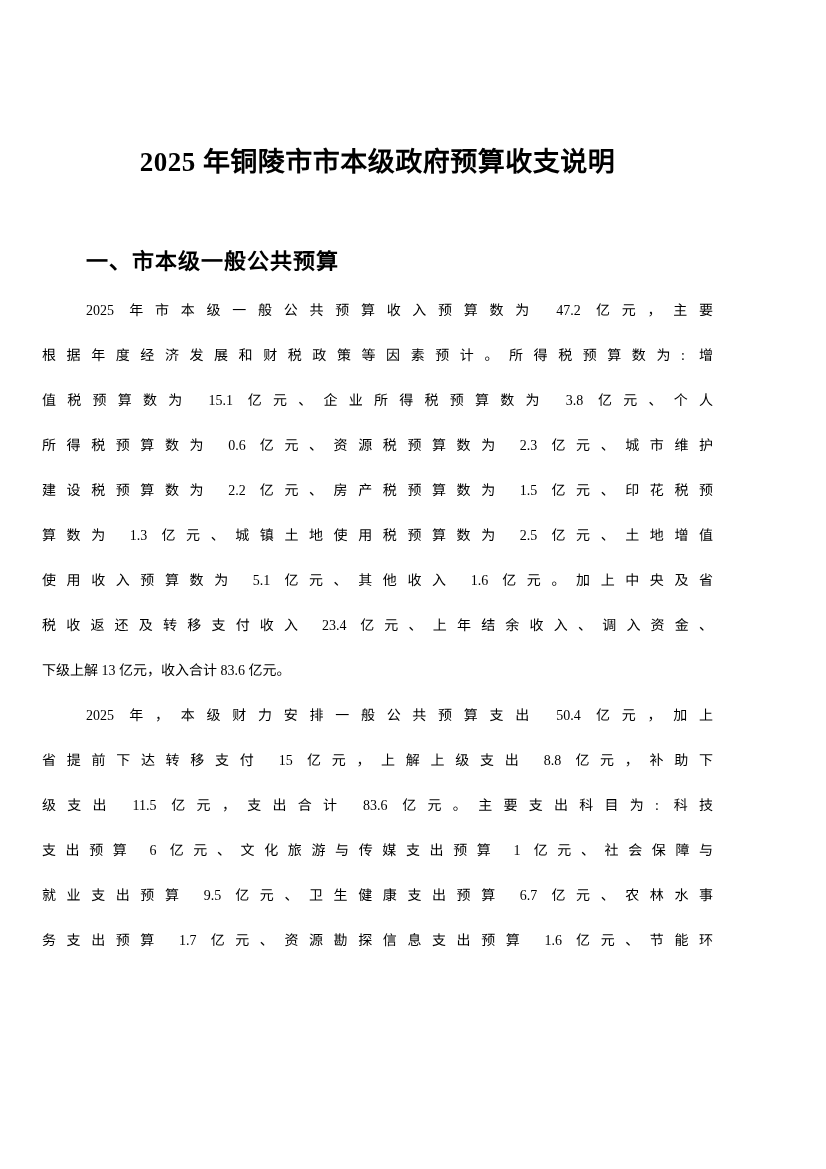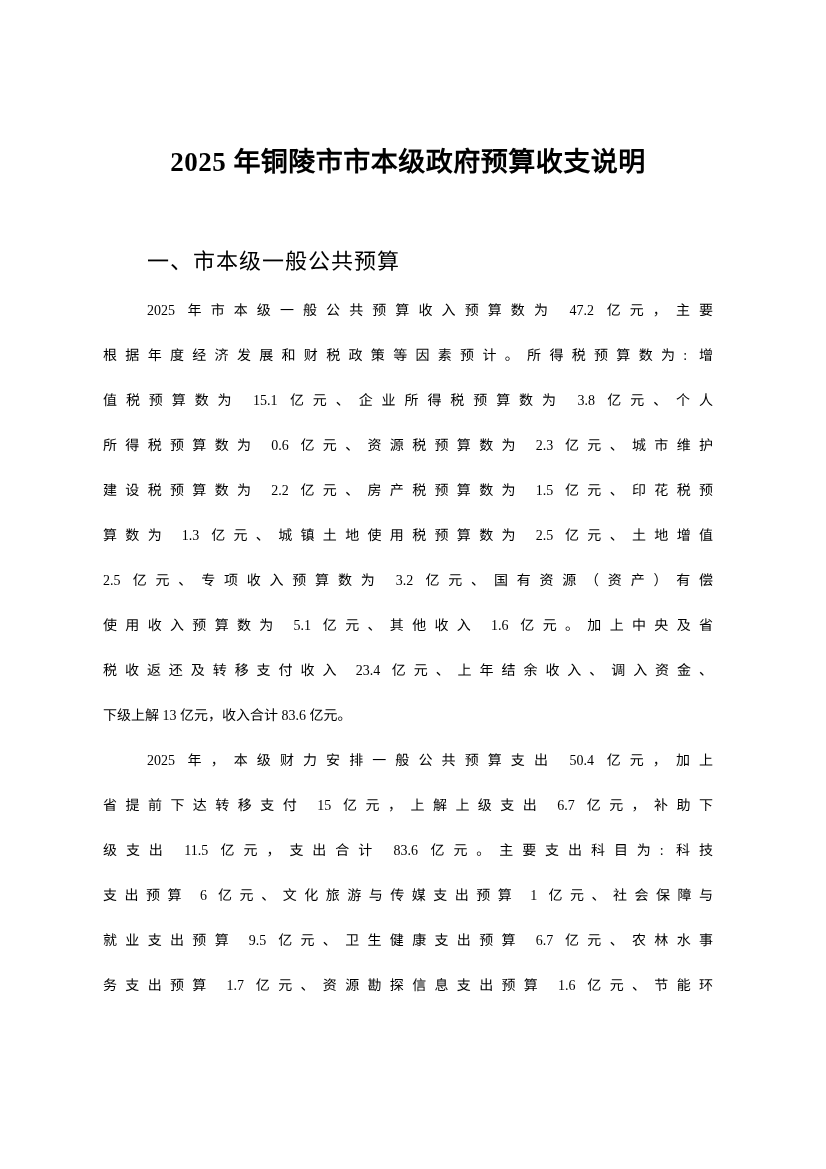--- a/index.html
+++ b/index.html
@@ -8,38 +8,38 @@
     background: #ffffff;
   }
   .page {
     position: relative;
     width: 816px;
     height: 1169px;
     margin: 0;
     background: #ffffff;
     color: #000000;
     box-sizing: border-box;
-    padding: 140px 103px 0 103px;
+    padding: 140px 103px 0 42px;
     overflow: hidden;
     font-family: "Liberation Serif", "DejaVu Serif", serif;
   }
   .doc-title {
     font-size: 27px;
     font-weight: bold;
     text-align: center;
     line-height: 45px;
     height: 45px;
     margin: 0 0 54px 0;
     letter-spacing: 0.5px;
     white-space: nowrap;
     font-family: "Liberation Serif", "DejaVu Serif", serif;
   }
   .section-heading {
     font-size: 22px;
-    font-weight: normal;
+    font-weight: bold;
     font-family: "Liberation Sans", "DejaVu Sans", sans-serif;
     line-height: 45px;
     height: 45px;
     text-indent: 44px;
     margin: 0 0 4px 0;
     letter-spacing: 1px;
   }
   .paragraph {
     margin: 0;
   }
@@ -69,28 +69,27 @@
 
   <h2 class="section-heading">一、市本级一般公共预算</h2>
 
   <div class="paragraph">
     <div class="line indent">2025 年市本级一般公共预算收入预算数为 47.2 亿元，主要</div>
     <div class="line">根据年度经济发展和财税政策等因素预计。所得税预算数为: 增</div>
     <div class="line">值税预算数为 15.1 亿元、企业所得税预算数为 3.8 亿元、个人</div>
     <div class="line">所得税预算数为 0.6 亿元、资源税预算数为 2.3 亿元、城市维护</div>
     <div class="line">建设税预算数为 2.2 亿元、房产税预算数为 1.5 亿元、印花税预</div>
     <div class="line">算数为 1.3 亿元、城镇土地使用税预算数为 2.5 亿元、土地增值</div>
-    <div class="line">2.5 亿元、专项收入预算数为 3.2 亿元、国有资源（资产）有偿</div>
     <div class="line">使用收入预算数为 5.1 亿元、其他收入 1.6 亿元。加上中央及省</div>
     <div class="line">税收返还及转移支付收入 23.4 亿元、上年结余收入、调入资金、</div>
     <div class="line short">下级上解 13 亿元，收入合计 83.6 亿元。</div>
   </div>
 
   <div class="paragraph">
     <div class="line indent">2025 年，本级财力安排一般公共预算支出 50.4 亿元，加上</div>
-    <div class="line">省提前下达转移支付 15 亿元，上解上级支出 6.7 亿元，补助下</div>
+    <div class="line">省提前下达转移支付 15 亿元，上解上级支出 8.8 亿元，补助下</div>
     <div class="line">级支出 11.5 亿元，支出合计 83.6 亿元。主要支出科目为: 科技</div>
     <div class="line">支出预算 6 亿元、文化旅游与传媒支出预算 1 亿元、社会保障与</div>
     <div class="line">就业支出预算 9.5 亿元、卫生健康支出预算 6.7 亿元、农林水事</div>
     <div class="line">务支出预算 1.7 亿元、资源勘探信息支出预算 1.6 亿元、节能环</div>
   </div>
 
 </div>
 
 </body></html>

